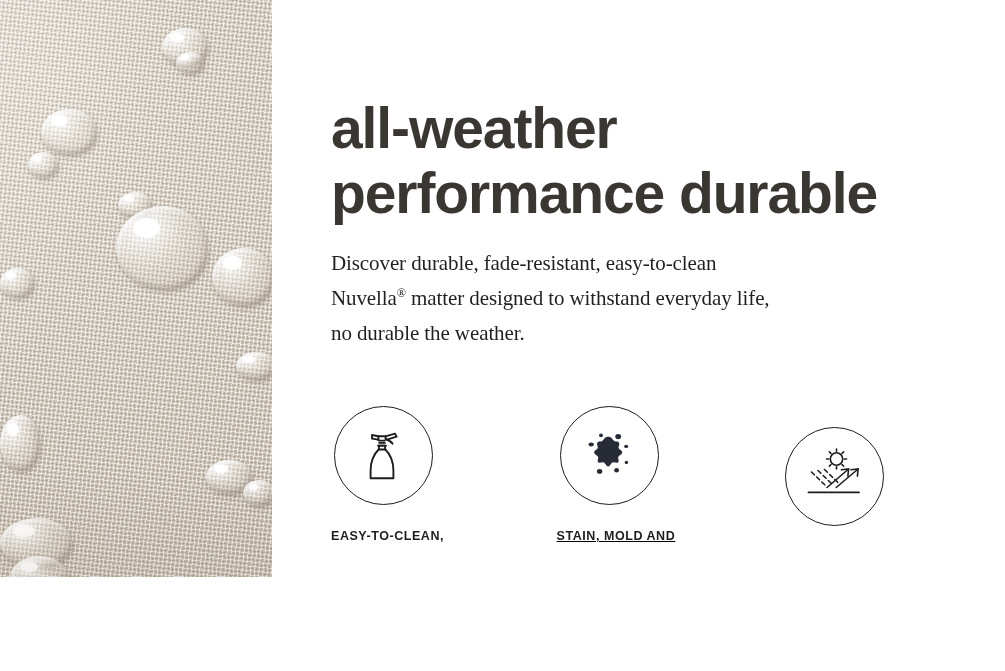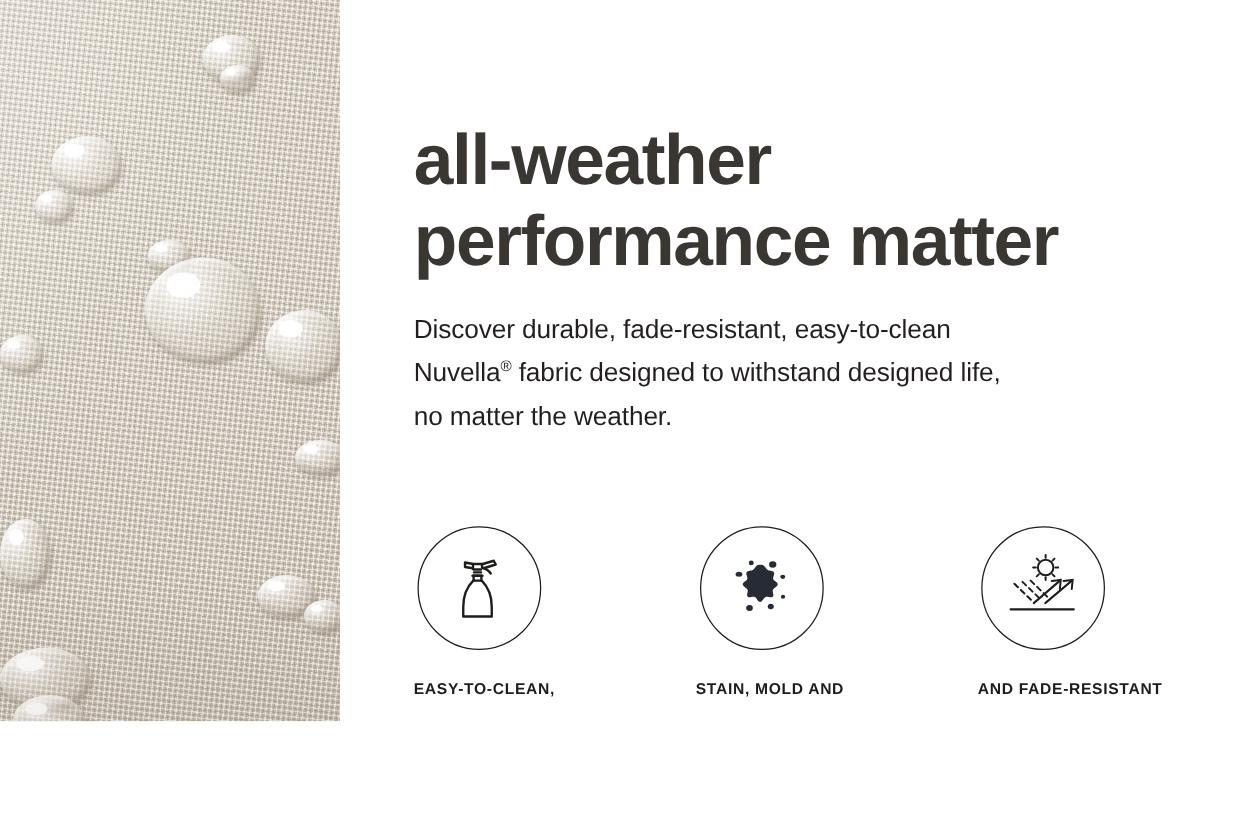--- a/index.html
+++ b/index.html
@@ -135,45 +135,46 @@
     position: absolute;
     top: 246px;
     left: 0;
     width: 640px;
     margin: 0;
     font-size: 21px;
     line-height: 35px;
     font-weight: 400;
     color: #231f20;
     letter-spacing: -0.1px;
+    font-family: Liberation Serif, serif;
   }
   #subhead .sh-line { display: block; white-space: nowrap; }
   sup.reg {
     font-size: 0.58em;
     vertical-align: super;
     line-height: 0;
   }
 
   
   #features {
     position: absolute;
-    top: 421px;
+    top: 406px;
     left: 0;
     width: 650px;
     display: flex;
     align-items: flex-end;
   }
   .feature {
     width: 227px;
     display: flex;
     flex-direction: column;
     align-items: flex-start;
   }
   .feature:nth-child(1) { width: 227px; }
-  .feature:nth-child(2) { width: 227px; }
+  .feature:nth-child(2) { width: 227px; text-decoration: underline; }
   .feature:nth-child(3) { width: 200px; }
   .icon-circle {
     width: 99px;
     height: 99px;
     margin-left: 3px;
     border-radius: 50%;
     border: 1.6px solid #1d1d1b;
     box-sizing: border-box;
     display: flex;
     align-items: center;
@@ -221,27 +222,27 @@
     <div class="drop" style="left:158px;top:612px;width:68px;height:48px;"></div>
     <div class="drop" style="left:128px;top:640px;width:46px;height:31px;"></div>
 
     <div class="weave-shade"></div>
   </div>
 
   <div id="content">
 
     <h1 id="headline">
       <span class="hl-line">all-weather</span>
-      <span class="hl-line">performance matter</span>
+      <span class="hl-line">performance durable</span>
     </h1>
 
     <p id="subhead">
       <span class="sh-line">Discover durable, fade-resistant, easy-to-clean</span>
-      <span class="sh-line"><span>Nuvella</span><sup class="reg">®</sup><span> fabric designed to withstand designed life,</span></span>
-      <span class="sh-line">no matter the weather.</span>
+      <span class="sh-line"><span>Nuvella</span><sup class="reg">®</sup><span> matter designed to withstand everyday life,</span></span>
+      <span class="sh-line">no durable the weather.</span>
     </p>
 
     <div id="features">
 
       <div class="feature">
         <div class="icon-circle">
           <svg width="64" height="64" viewBox="0 0 64 64">
             <g fill="none" stroke="#1d1d1b" stroke-width="1.9" stroke-linejoin="round" stroke-linecap="round">
 
               <path d="M26.6 25.5 C20.6 31.5 18.6 39.5 18.6 46.5 L18.6 54.2 L41.4 54.2 L41.4 46.5 C41.4 39.5 39.4 31.5 33.4 25.5 Z"></path>
@@ -308,19 +309,18 @@
               <path d="M25.0 44.5 L46.0 26.5"></path>
               <path d="M39.4 26.8 L46.6 26.0 L45.9 33.2"></path>
               <path d="M34.2 44.5 L55.5 26.5"></path>
               <path d="M48.9 26.8 L56.1 26.0 L55.4 33.2"></path>
 
               <path d="M6.5 49.4 L57.0 49.4" stroke-width="1.8"></path>
             </g>
           </svg>
         </div>
         <div class="feature-caption">
-          <span class="cap-line">AND FADE-RESISTANT</span>
         </div>
       </div>
 
     </div>
   </div>
 </div>
 
 </body></html>

